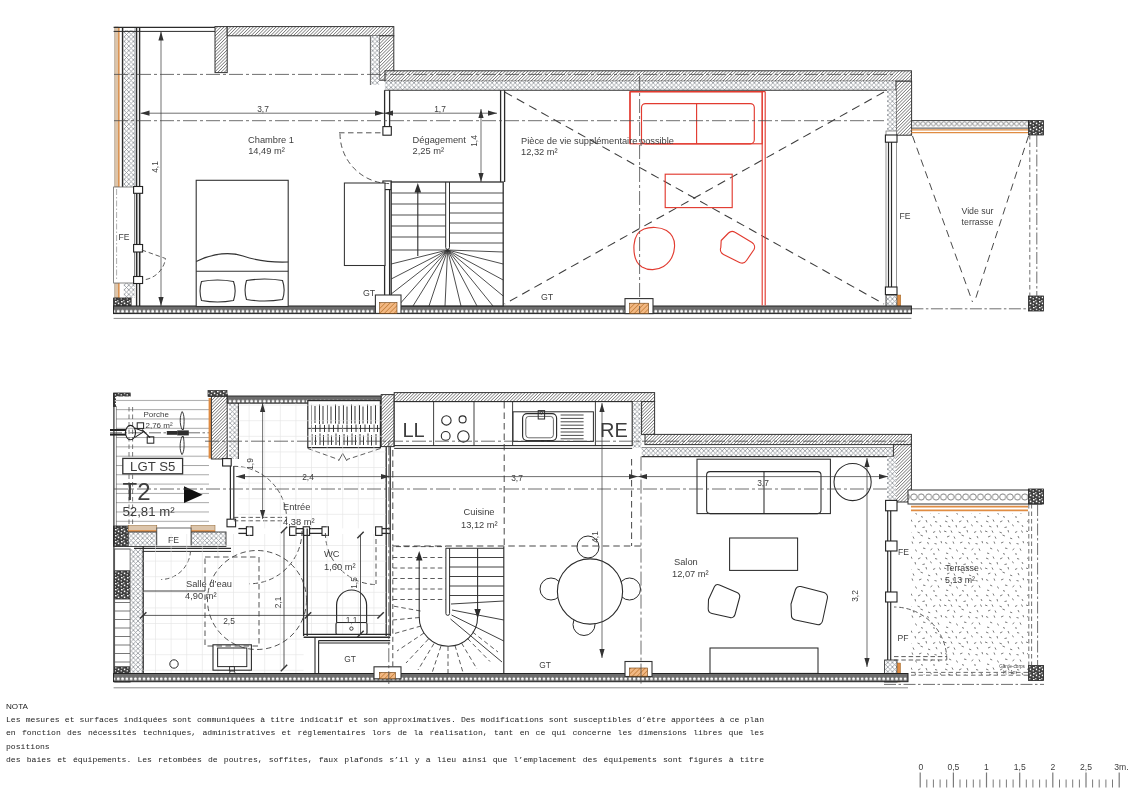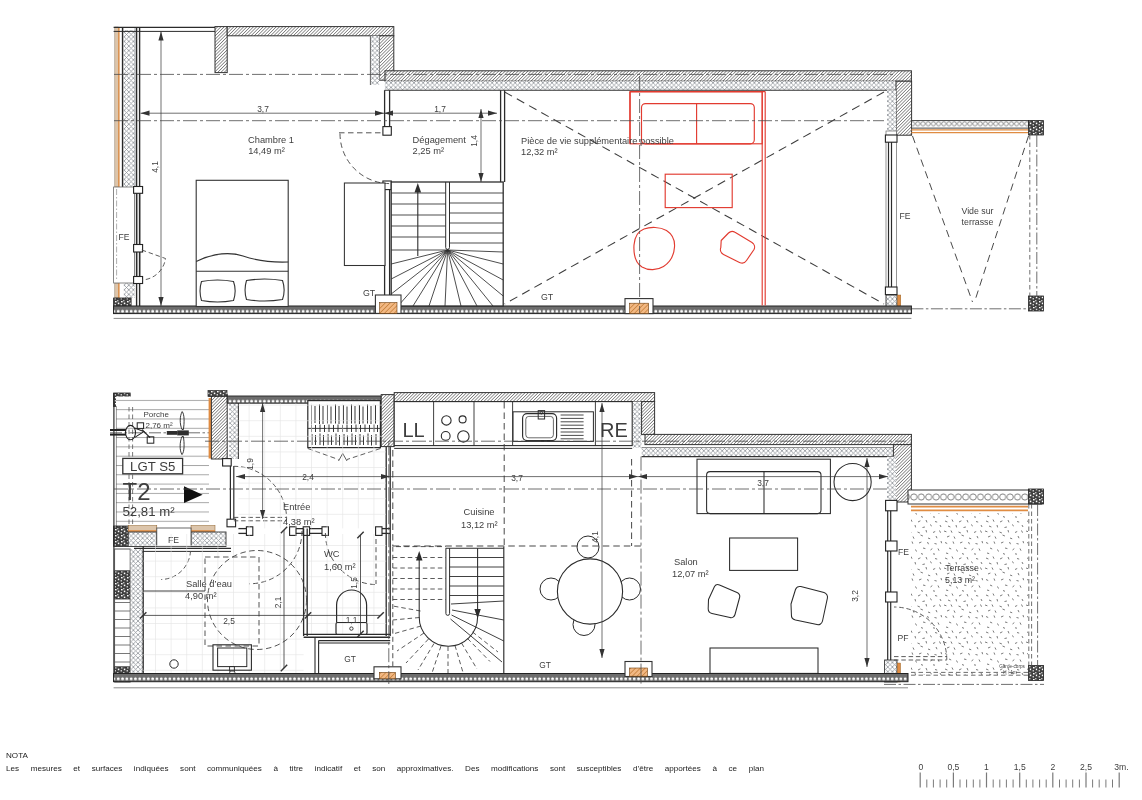--- a/index.html
+++ b/index.html
@@ -1,21 +1,21 @@
 <!DOCTYPE html>
 <html><head>
 <meta charset="utf-8">
 <style>
   html,body{margin:0;padding:0;background:#fff;}
   #page{position:relative;width:1142px;height:800px;background:#fff;overflow:hidden;
         font-family:"Liberation Sans",sans-serif;}
   svg text{font-family:"Liberation Sans",sans-serif;fill:#3e3e3e;}
-  .nota{position:absolute;left:6px;top:749px;width:758px;color:#222;
+  .nota{position:absolute;left:6px;top:700px;width:758px;color:#222;
         font-size:8.1px;line-height:13.2px;}
-  .nota .j{text-align:justify;text-align-last:justify;}
+  .nota .j{text-align:justify;text-align-last:justify;font-family:Liberation Mono, monospace;}
 </style>
 </head>
 <body>
 <div id="page">
 <svg width="1142" height="800" viewBox="0 0 1142 800" style="position:absolute;left:0;top:0">
 <defs>
   <pattern id="hatch" width="2.3" height="2.3" patternUnits="userSpaceOnUse" patternTransform="rotate(45)">
     <rect width="2.3" height="2.3" fill="#fff"></rect>
     <line x1="0" y1="0" x2="0" y2="2.3" stroke="#3d3d3d" stroke-width="1.05"></line>
   </pattern>
@@ -805,14 +805,16 @@
 <text x="1086.0" y="770">2,5</text>
 <text x="1121.4" y="770">3m.</text>
 </g>
 </g>
 
 </svg>
 
 <div class="nota">
 <div>NOTA</div>
 <div class="j">Les mesures et surfaces indiquées sont communiquées à titre indicatif et son approximatives. Des modifications sont susceptibles d’être apportées à ce plan</div>
+<div class="j">en fonction des nécessités techniques, administratives et réglementaires lors de la réalisation, tant en ce qui concerne les dimensions libres que les positions</div>
+<div class="j">des baies et équipements. Les retombées de poutres, soffites, faux plafonds s’il y a lieu ainsi que l’emplacement des équipements sont figurés à titre</div>
 </div>
 </div>
 
 </body></html>

